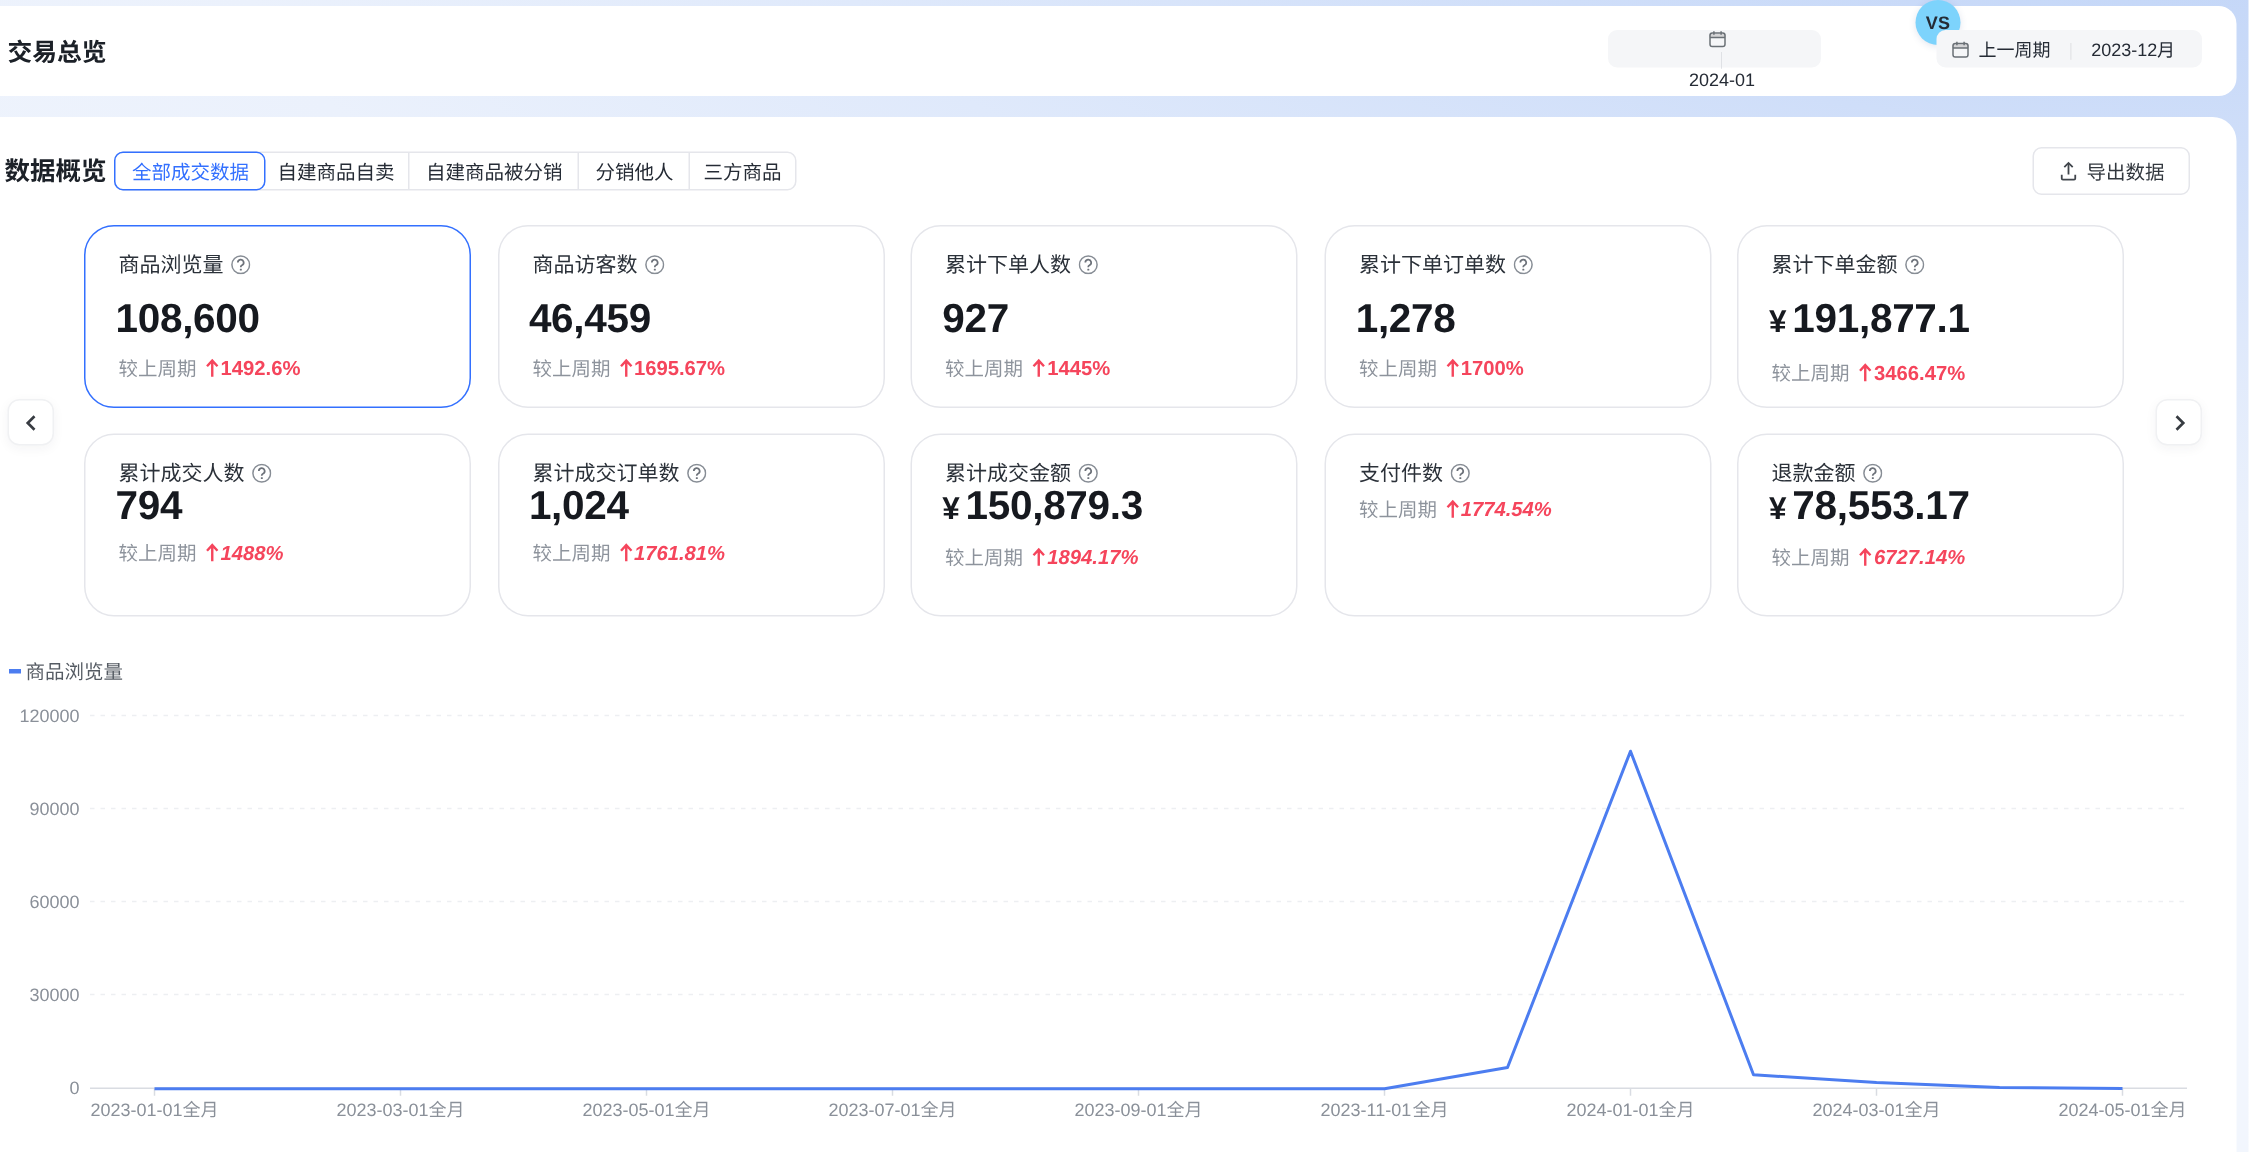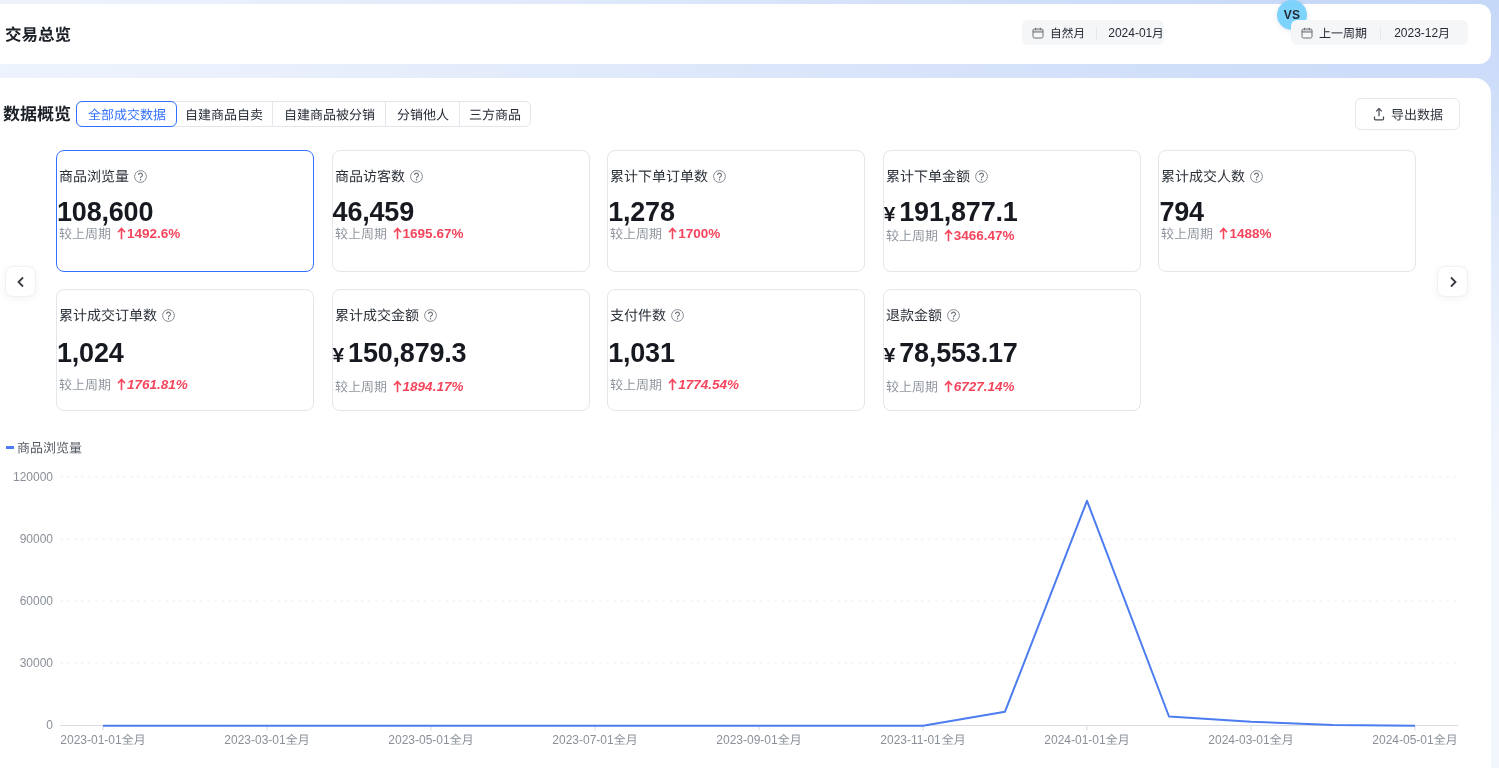--- a/index.html
+++ b/index.html
@@ -7,40 +7,40 @@
   radial-gradient(2000px 580px at 1515px -50px, #c0d4f7 0%, #cfdef9 25%, #dfe9fb 48%, #ebf1fc 68%, #f2f6fd 100%); position:relative; }
 svg.k { display:inline-block; }
 #hdr { position:absolute; left:-16px; top:4px; width:1507px; height:60px; background:#fff; border-radius:12px; }
 #content { position:absolute; left:-16px; top:78px; width:1507px; height:710px; background:#fff; border-radius:16px; }
 #title { position:absolute; left:21px; top:21.5px; }
 .picker { position:absolute; top:20px; height:25px; background:#f5f6f8; border-radius:6px; display:flex; align-items:center; font-size:12px; color:#252b35; white-space:nowrap; }
 .picker .div { color:#d8dade; font-size:12px; transform:scaleX(.5); }
 #p1 .div { margin:0 10px; }
 #p2 .div { margin:0 12px; }
 .picker .ic { margin-right:6px; display:flex; }
-#p1 { left:1022px; width:142px; padding-left:10px; }
+#p1 { left:1072px; width:142px; padding-left:10px;flex-direction:column; }
 #p2 { left:1291px; width:177px; padding-left:10px; }
 #vs { position:absolute; left:1241px; top:0; width:30px; height:30px; border-radius:50%; background:#7dd3fc; box-shadow:0 1px 5px rgba(60,80,140,.15); display:flex; align-items:center; justify-content:center; font-weight:bold; font-size:12px; color:#252b35; letter-spacing:.2px;margin-left:36px; }
 #gailan { position:absolute; left:19px; top:27px; }
 .tabs { position:absolute; left:92px; top:23px; display:flex; height:26px; border:1px solid #e5e6eb; border-radius:6px; background:#fff; }
 .tab { display:flex; align-items:center; padding:0 9px; border-left:1px solid #e5e6eb; }
 .tab:first-child { border-left:none; }
 .tab.act { margin:-1px; border:1px solid #3370ff; border-radius:6px; padding:0 10.5px; background:#fff; position:relative; z-index:2; }
 .tab.act + .tab { border-left:none; }
 #export { position:absolute; left:1371px; top:20px; width:105px; height:32px; border:1px solid #e5e6eb; border-radius:6px; background:#fff; display:flex; align-items:center; justify-content:center; gap:5px; }
 #grid { position:absolute; left:72px; top:72px; display:grid; grid-template-columns:repeat(5,258px); grid-auto-rows:122px; column-gap:17.6px; row-gap:17px; }
-.card { border:1px solid #e5e6eb; border-radius:8px; background:#fff; padding:17px 2px 0; }
+.card { border:1px solid #e5e6eb; border-radius:20px; background:#fff; padding:17px 22px 0; }
 .card.active { border-color:#3370ff; }
 .ct { display:flex; align-items:center; gap:5px; height:15px; }
 .qm2 { margin-top:1px; }
 .cn { margin-top:15px; margin-left:-2px; font-size:27px; font-weight:bold; color:#16191f; letter-spacing:-0.2px; line-height:28px; }
 .cn .yen { font-size:21px; margin-right:4px; }
-.card:nth-child(n+6) .cn { margin-top:17px; }
+.card:nth-child(n+6) .cn { margin-top:1px; }
 .card:nth-child(n+6) .cp { margin-top:10px;font-style:italic; }
-.cp { display:flex; align-items:center; font-size:13.5px; color:#f5455c; }
+.cp { margin-top:12px; display:flex; align-items:center; font-size:13.5px; color:#f5455c; }
 .cp .up { margin-left:6px; margin-right:1px; }
 .cp b { font-weight:bold; }
 .nav { position:absolute; width:31px; height:31px; border:1px solid #f0f1f3; border-radius:8px; background:#fff; box-shadow:0 2px 8px rgba(30,40,60,.05); display:flex; align-items:center; justify-content:center; top:188px; }
 #navl { left:21px; }
 #navr { left:1453px; }
 #legend { position:absolute; left:22px; top:363px; display:flex; align-items:center; }
 #legend .bar { width:8px; height:2.5px; background:#4c7df0; margin-right:3px; }
 #chart { position:absolute; left:16px; top:377px; }
 .ax { font-size:12px; fill:#8a9099; font-family:"Liberation Sans",sans-serif; }
 </style></head>
@@ -380,20 +380,42 @@
             <use href="#s-jsq"></use>
           </svg>
           <svg class="up" width="9" height="13" viewBox="0 0 9 13" fill="none" stroke="#f5455c" stroke-width="1.6">
             <path d="M4.5 12.2 V2 M1 5.2 L4.5 1.4 L8 5.2"></path>
           </svg>
           <b>1695.67%</b>
         </div>
 </div>
 <div class="card">
   <div class="ct">
+          <svg class="k" style="width:84px;height:14px;fill:#2b3139;" viewBox="0 -880 6000 1000">
+            <use href="#s-c3"></use>
+          </svg>
+          <svg class="qm2" width="13" height="13" viewBox="0 0 13 13">
+            <circle cx="6.5" cy="6.5" r="5.9" fill="none" stroke="#878d95" stroke-width="1"></circle>
+            <path d="M4.55 5.05 a1.95 1.95 0 1 1 2.75 1.78 c-.55.26-.8.56-.8 1.1 v.27" fill="none" stroke="#6d727a" stroke-width="1.15"></path>
+            <rect x="5.9" y="9.1" width="1.3" height="1.3" rx="0.3" fill="#6d727a"></rect>
+          </svg>
+        </div>
+  <div class="cn">927</div>
+  <div class="cp">
+          <svg class="k" style="width:52px;height:13px;fill:#8d939c;" viewBox="0 -880 4000 1000">
+            <use href="#s-jsq"></use>
+          </svg>
+          <svg class="up" width="9" height="13" viewBox="0 0 9 13" fill="none" stroke="#f5455c" stroke-width="1.6">
+            <path d="M4.5 12.2 V2 M1 5.2 L4.5 1.4 L8 5.2"></path>
+          </svg>
+          <b>1445%</b>
+        </div>
+</div>
+<div class="card">
+  <div class="ct">
           <svg class="k" style="width:98px;height:14px;fill:#2b3139;" viewBox="0 -880 7000 1000">
             <use href="#s-c4"></use>
           </svg>
           <svg class="qm2" width="13" height="13" viewBox="0 0 13 13">
             <circle cx="6.5" cy="6.5" r="5.9" fill="none" stroke="#878d95" stroke-width="1"></circle>
             <path d="M4.55 5.05 a1.95 1.95 0 1 1 2.75 1.78 c-.55.26-.8.56-.8 1.1 v.27" fill="none" stroke="#6d727a" stroke-width="1.15"></path>
             <rect x="5.9" y="9.1" width="1.3" height="1.3" rx="0.3" fill="#6d727a"></rect>
           </svg>
         </div>
   <div class="cn">1,278</div>
@@ -499,21 +521,20 @@
   <div class="ct">
           <svg class="k" style="width:56px;height:14px;fill:#2b3139;" viewBox="0 -880 4000 1000">
             <use href="#s-c9"></use>
           </svg>
           <svg class="qm2" width="13" height="13" viewBox="0 0 13 13">
             <circle cx="6.5" cy="6.5" r="5.9" fill="none" stroke="#878d95" stroke-width="1"></circle>
             <path d="M4.55 5.05 a1.95 1.95 0 1 1 2.75 1.78 c-.55.26-.8.56-.8 1.1 v.27" fill="none" stroke="#6d727a" stroke-width="1.15"></path>
             <rect x="5.9" y="9.1" width="1.3" height="1.3" rx="0.3" fill="#6d727a"></rect>
           </svg>
         </div>
-  <div class="cn">1,031</div>
   <div class="cp">
           <svg class="k" style="width:52px;height:13px;fill:#8d939c;" viewBox="0 -880 4000 1000">
             <use href="#s-jsq"></use>
           </svg>
           <svg class="up" width="9" height="13" viewBox="0 0 9 13" fill="none" stroke="#f5455c" stroke-width="1.6">
             <path d="M4.5 12.2 V2 M1 5.2 L4.5 1.4 L8 5.2"></path>
           </svg>
           <b>1774.54%</b>
         </div>
 </div>

